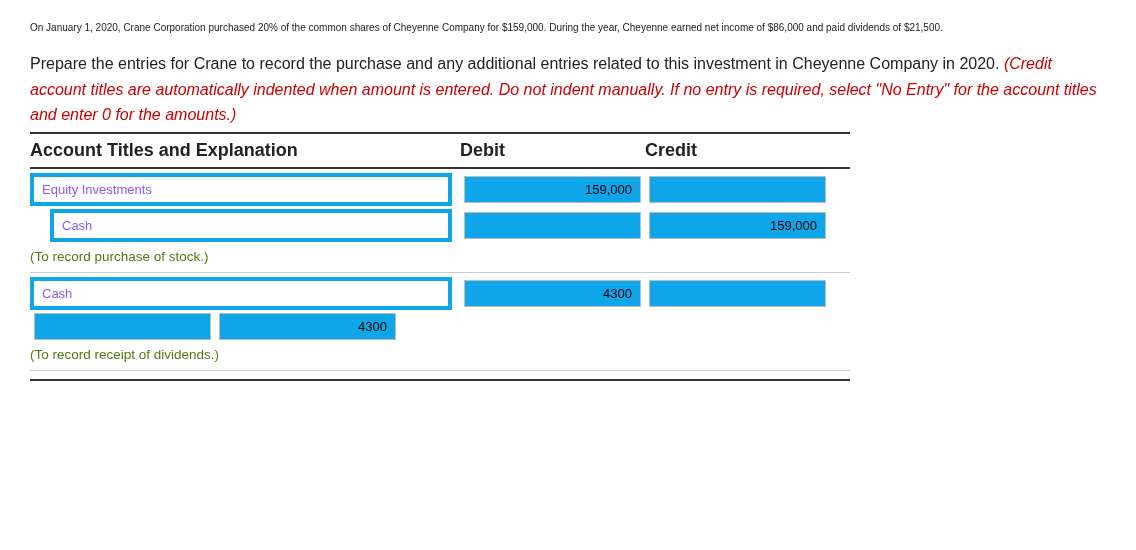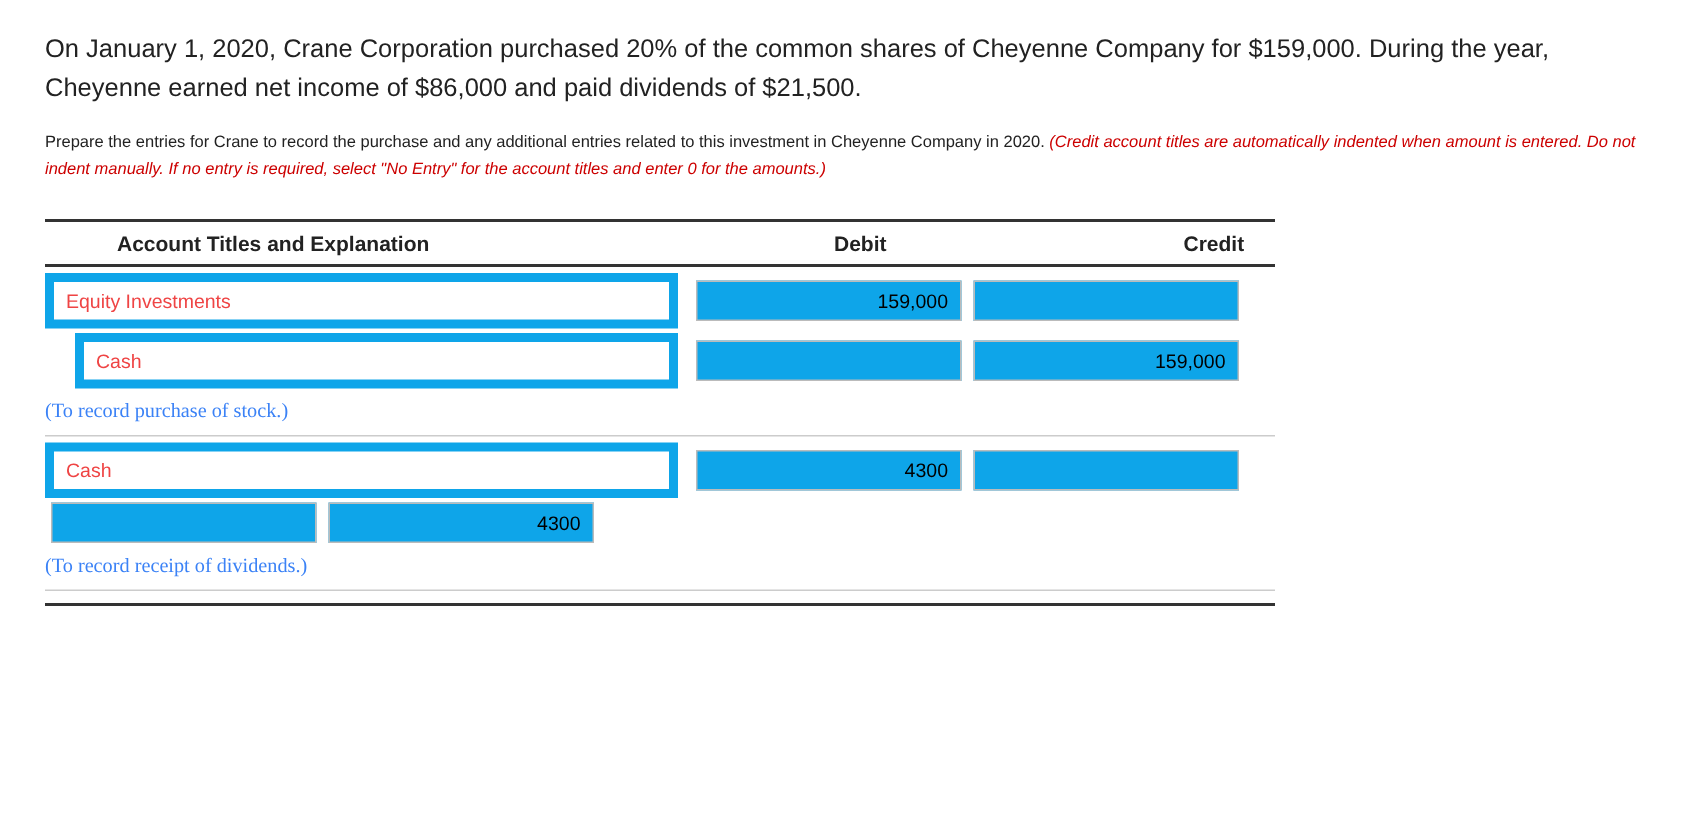--- a/index.html
+++ b/index.html
@@ -8,26 +8,26 @@
       font-size: 14px;
       background: #fff;
       color: #222;
       padding: 20px 30px;
       width: 1136px;
       min-height: 550px;
     }
     .intro-text {
       margin-bottom: 16px;
       line-height: 1.5;
-      font-size: 17px;
+      font-size: 10px;
     }
     .instruction-text {
-      margin-bottom: 24px;
+      margin-bottom: 4px;
       line-height: 1.6;
-      font-size: 11px;
+      font-size: 16px;
     }
     .red-italic {
       color: #cc0000;
       font-style: italic;
     }
     .table-container {
       width: 820px;
     }
     .table-header {
       display: flex;
@@ -45,43 +45,42 @@
       flex-shrink: 0;
       text-align: left;
     }
     .col-credit {
       width: 185px;
       flex-shrink: 0;
       text-align: left;
     }
     .header-label {
       font-weight: bold;
-      font-size: 14px;
-      margin-left: 48px;
+      font-size: 18px;
     }
     .entry-group {
       margin-bottom: 4px;
     }
     .entry-row {
       display: flex;
       align-items: center;
       margin-bottom: 3px;
     }
     .account-cell {
       width: 430px;
       flex-shrink: 0;
       padding-right: 8px;
     }
     .account-input {
       width: 100%;
-      border: 6px solid #0ea5e9;
+      border: 4px solid #0ea5e9;
       padding: 5px 8px;
       font-size: 13px;
       background: #fff;
-      color: #ef4444;
+      color: #8b5cf6;
       outline: none;
     }
     .account-input.indented {
       margin-left: 20px;
       width: calc(100% - 20px);
     }
     .debit-cell {
       width: 185px;
       flex-shrink: 0;
       padding: 0 4px;
@@ -102,22 +101,21 @@
     }
     .note-row {
       display: flex;
       align-items: center;
       padding: 4px 0 8px 0;
       border-bottom: 1px solid #ccc;
       margin-bottom: 4px;
     }
     .note-text {
       font-size: 13.5px;
-      color: #3b82f6;
-      font-family: Liberation Serif, serif;
+      color: #4d7c0f;
     }
     .bottom-border {
       border-bottom: 2px solid #333;
       margin-top: 8px;
     }
   </style>
 </head>
 <body>
 
 <div>

